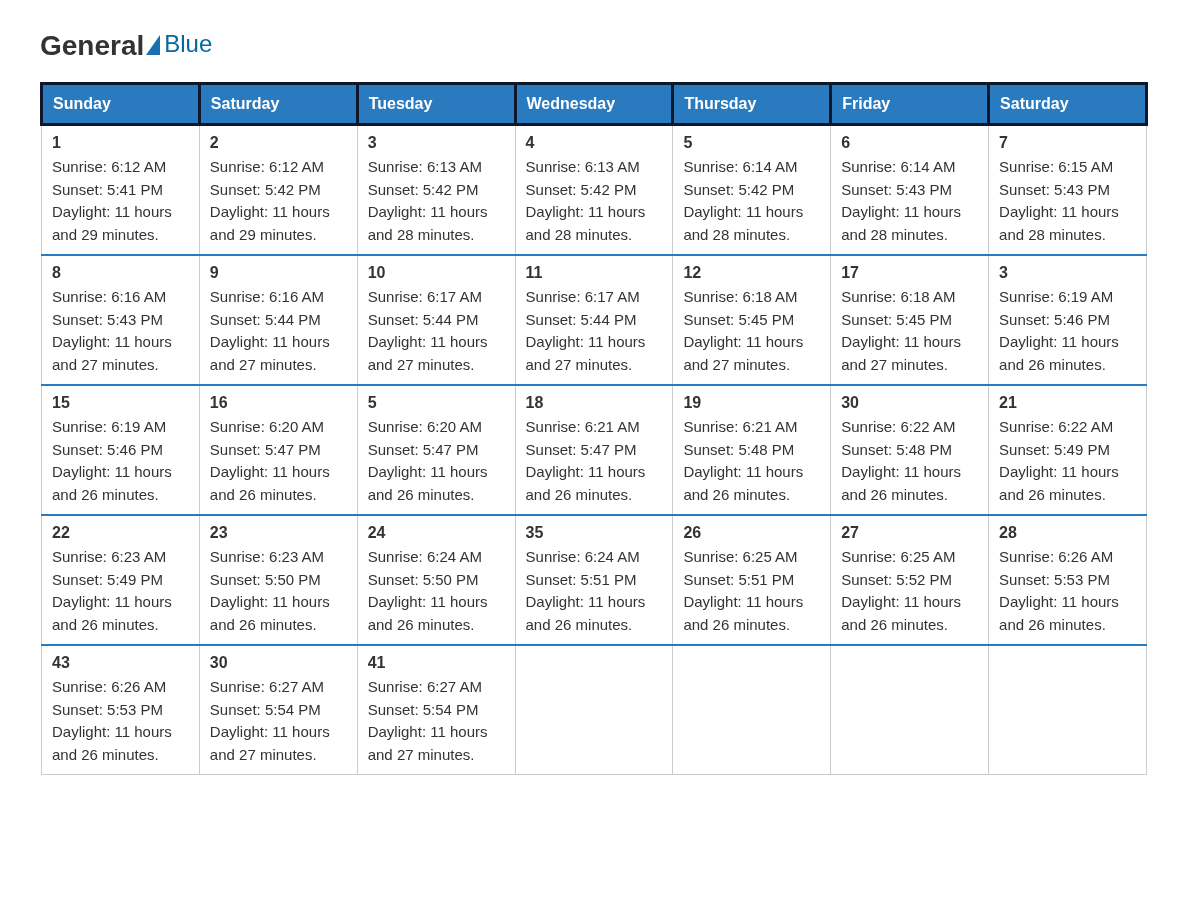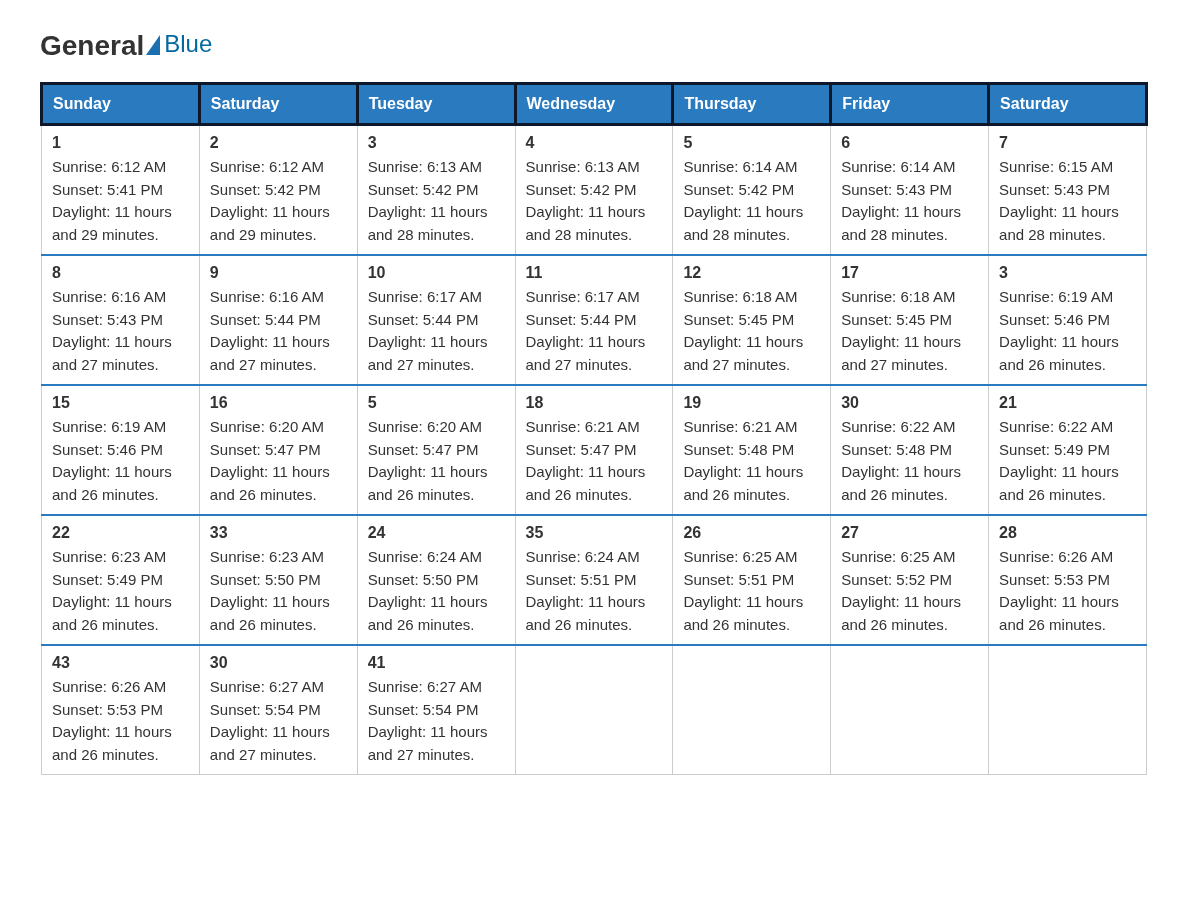--- a/index.html
+++ b/index.html
@@ -325,21 +325,21 @@
         <td>
         <span class="day-number">22</span>
         <div class="day-info">
           Sunrise: 6:23 AM<br>
           Sunset: 5:49 PM<br>
           Daylight: 11 hours<br>
           and 26 minutes.
         </div>
       </td>
         <td>
-        <span class="day-number">33</span>
+        <span class="day-number">23</span>
         <div class="day-info">
           Sunrise: 6:23 AM<br>
           Sunset: 5:50 PM<br>
           Daylight: 11 hours<br>
           and 26 minutes.
         </div>
       </td>
         <td>
         <span class="day-number">24</span>
         <div class="day-info">

